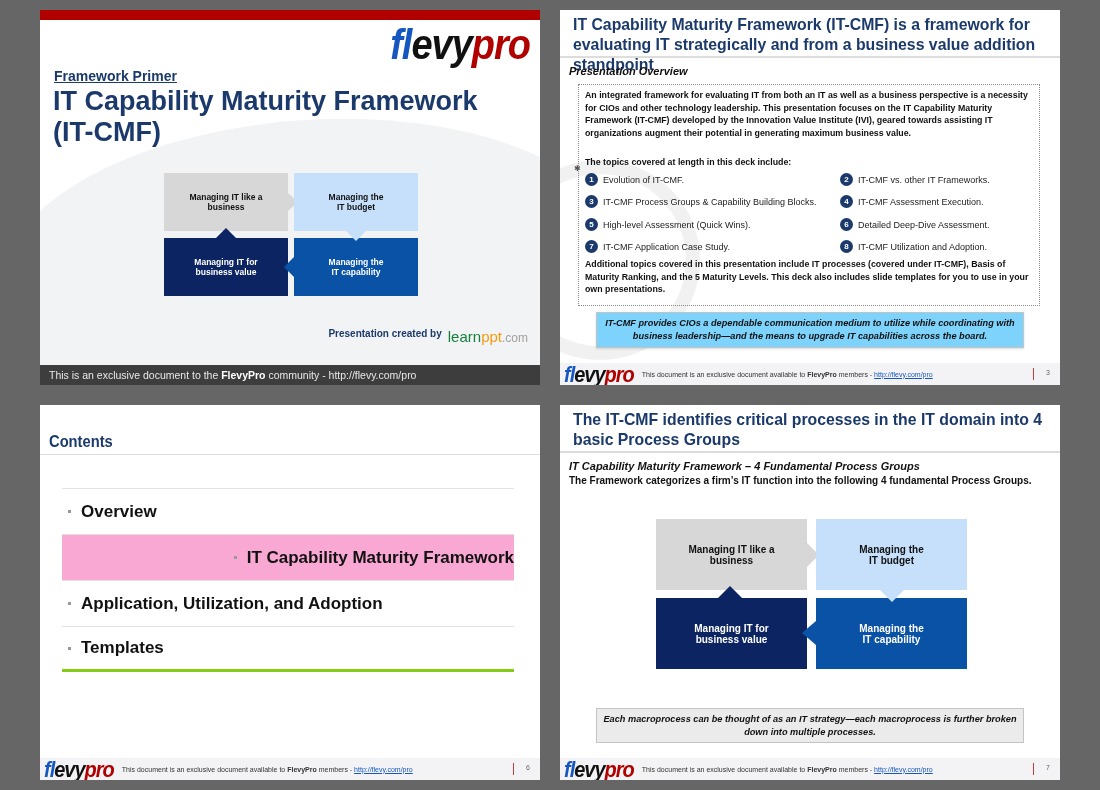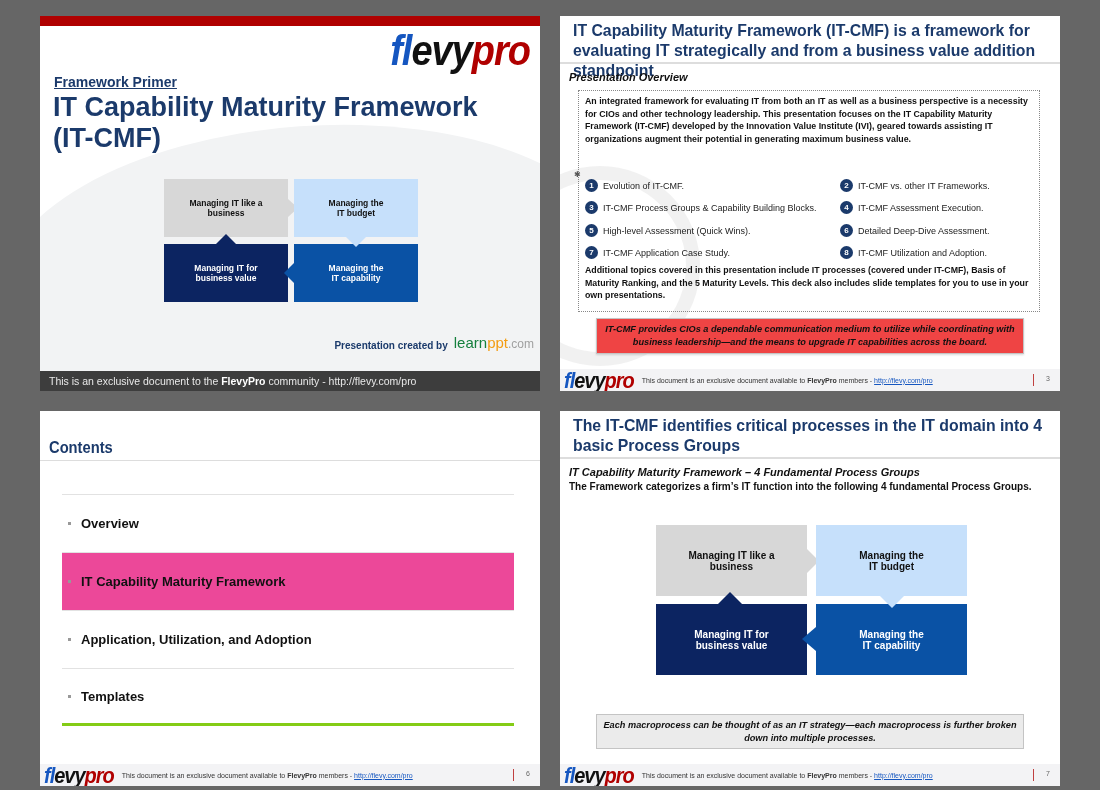--- a/index.html
+++ b/index.html
@@ -1,38 +1,38 @@
 <!DOCTYPE html>
 <html><head>
 <meta charset="utf-8">
 <style>
   * { box-sizing: border-box; margin: 0; padding: 0; }
   html, body { width: 1100px; height: 790px; background: #666666; overflow: hidden; font-family: "Liberation Sans", sans-serif; }
-  .slide { position: absolute; width: 500px; height: 375px; background: #ffffff; overflow: hidden; margin-top: 6px; }
+  .slide { position: absolute; width: 500px; height: 375px; background: #ffffff; overflow: hidden; }
   #s1 { left: 40px; top: 10px; }
   #s2 { left: 560px; top: 10px; }
   #s3 { left: 40px; top: 405px; }
   #s4 { left: 560px; top: 405px; }
 
   
   .s1-topbar { position: absolute; left: 0; top: 0; width: 500px; height: 10px; background: #b00000; }
   .s1-wave { position: absolute; left: -40px; top: 110px; width: 620px; height: 300px; border-radius: 50% 50% 0 0; background: #f2f3f4; transform: rotate(-4deg); }
   .logo { font-family: "Liberation Sans", sans-serif; font-weight: bold; font-style: italic; letter-spacing: -1px; }
   .logo .fl { color: #1556c0; }
   .logo .vy { color: #111111; }
   .logo .pro { color: #b00000; }
   .s1-logo { position: absolute; right: 10px; top: 14px; font-size: 38px; transform: scaleY(1.1); }
   .s1-kicker { position: absolute; left: 14px; top: 58px; font-size: 14px; font-weight: bold; color: #1b3a6b; text-decoration: underline; }
   .s1-title { position: absolute; left: 13px; top: 76px; width: 470px; font-size: 27px; font-weight: bold; color: #1b3a6b; line-height: 31px; }
 
   .grid4 { position: absolute; }
   .g-box { position: absolute; display: flex; align-items: center; justify-content: center; text-align: center; font-weight: bold; }
   .g-arrow { position: absolute; width: 0; height: 0; }
 
-  .s1-credit { position: absolute; right: 6px; top: 318px; font-size: 10px; font-weight: bold; color: #1b3a6b; display: flex; align-items: flex-end; gap: 6px; }
+  .s1-credit { position: absolute; right: 12px; top: 318px; font-size: 10px; font-weight: bold; color: #1b3a6b; display: flex; align-items: flex-start; gap: 6px; }
   .learn { font-size: 15px; font-weight: normal; }
   .learn .l1 { color: #15803d; }
   .learn .l2 { color: #f39c12; }
   .learn .l3 { color: #a0a0a0; font-size: 12px; }
   .s1-footer { position: absolute; left: 0; bottom: 0; width: 500px; height: 20px; background: #3d3d3d; color: #e8e8e8; font-size: 10.5px; padding: 4px 9px; }
   .s1-footer b { color: #ffffff; }
 
   
   .head { position: absolute; left: 0; top: 0; width: 500px; height: 48px; border-bottom: 2px solid #dddddd; padding: 5px 13px; }
   .head-title { font-size: 17px; font-weight: bold; color: #1b3a6b; line-height: 20px; transform: scaleX(0.93); transform-origin: left; width: 530px; }
@@ -44,30 +44,30 @@
   .foot-sep { position: absolute; right: 26px; top: 5px; width: 1px; height: 12px; background: #c04040; }
   .foot-num { position: absolute; right: 10px; top: 6px; font-size: 7px; color: #666; }
 
   
   .s2-sub { position: absolute; left: 9px; top: 55px; font-size: 11px; font-weight: bold; font-style: italic; color: #111; }
   .s2-box { position: absolute; left: 18px; top: 74px; width: 462px; height: 222px; border: 1px dotted #888; border-bottom: 1px dotted #888; }
   .s2-p { position: absolute; left: 25px; width: 448px; font-size: 8.8px; font-weight: bold; color: #111; line-height: 12.5px; }
   .s2-bul { position: absolute; left: 14px; top: 154px; font-size: 8px; color: #555; }
   .topic { position: absolute; display: flex; align-items: center; font-size: 9px; color: #222; }
   .num { width: 13px; height: 13px; border-radius: 50%; background: #1b3a6b; color: #fff; font-size: 8px; font-weight: bold; display: flex; align-items: center; justify-content: center; margin-right: 5px; flex-shrink: 0; }
-  .s2-callout { position: absolute; left: 36px; top: 302px; width: 428px; height: 36px; background: #ef4444; border: 1px solid #c4c4c4; font-size: 9.2px; font-weight: bold; font-style: italic; color: #111; text-align: center; line-height: 13px; padding-top: 4px; box-shadow: 0 1px 2px rgba(0,0,0,0.15); }
+  .s2-callout { position: absolute; left: 36px; top: 302px; width: 428px; height: 36px; background: #7dd3fc; border: 1px solid #c4c4c4; font-size: 9.2px; font-weight: bold; font-style: italic; color: #111; text-align: center; line-height: 13px; padding-top: 4px; box-shadow: 0 1px 2px rgba(0,0,0,0.15); }
   .s2-lens { position: absolute; left: -60px; top: 150px; width: 200px; height: 200px; border-radius: 50%; border: 14px solid #eeeeee; opacity: 0.8; }
 
   
   .s3-title { position: absolute; left: 9px; top: 28px; font-size: 16px; font-weight: bold; color: #1b3a6b; transform: scaleX(0.92); transform-origin: left; }
   .s3-headline { position: absolute; left: 0; top: 49px; width: 500px; height: 1px; background: #dddddd; }
   .toc { position: absolute; left: 22px; top: 83px; width: 452px; }
-  .toc-item { height: 58px; border-top: 1px solid #e2e2e2; display: flex; align-items: center; padding-left: 6px; font-size: 13px; font-weight: bold; color: #111; }
+  .toc-item { height: 46px; border-top: 1px solid #e2e2e2; display: flex; align-items: center; padding-left: 6px; font-size: 17px; font-weight: bold; color: #111; }
   .toc-item:last-child { border-bottom: 3px solid #84cc16; }
-  .toc-item.active { background: #ec4899; }
+  .toc-item.active { background: #f9a8d4; justify-content: flex-end; }
   .toc-bullet { width: 3px; height: 3px; background: #999; margin-right: 10px; }
 
   
   .s4-sub { position: absolute; left: 9px; top: 55px; font-size: 11px; font-weight: bold; font-style: italic; color: #111; }
   .s4-desc { position: absolute; left: 9px; top: 70px; font-size: 10px; font-weight: bold; color: #111; }
   .s4-callout { position: absolute; left: 36px; top: 303px; width: 428px; height: 35px; background: #ebebeb; border: 1px solid #c4c4c4; font-size: 9.2px; font-weight: bold; font-style: italic; color: #111; text-align: center; line-height: 13px; padding-top: 4px; }
 </style>
 </head>
 <body>
 
@@ -108,20 +108,21 @@
 
 <div class="slide" id="s2">
   <div class="s2-lens"></div>
   <div class="head">
     <div class="head-title">IT Capability Maturity Framework (IT-CMF) is a framework for evaluating IT strategically and from a business value addition standpoint</div>
   </div>
   <div class="s2-sub">Presentation Overview</div>
   <div class="s2-box"></div>
   <div class="s2-p" style="top:79px;">An integrated framework for evaluating IT from both an IT as well as a business perspective is a necessity for CIOs and other technology leadership.  This presentation focuses on the IT Capability Maturity Framework (IT-CMF) developed by the Innovation Value Institute (IVI), geared towards assisting IT organizations augment their potential in generating maximum business value.</div>
   <div class="s2-bul">✱</div>
+  <div class="s2-p" style="top:146px;">The topics covered at length in this deck include:</div>
 
   <div class="topic" style="left:25px; top:163px;">
       <span class="num">1</span>
       <span>Evolution of IT-CMF.</span>
     </div>
   <div class="topic" style="left:280px; top:163px;">
       <span class="num">2</span>
       <span>IT-CMF vs. other IT Frameworks.</span>
     </div>
   <div class="topic" style="left:25px; top:185px;">

